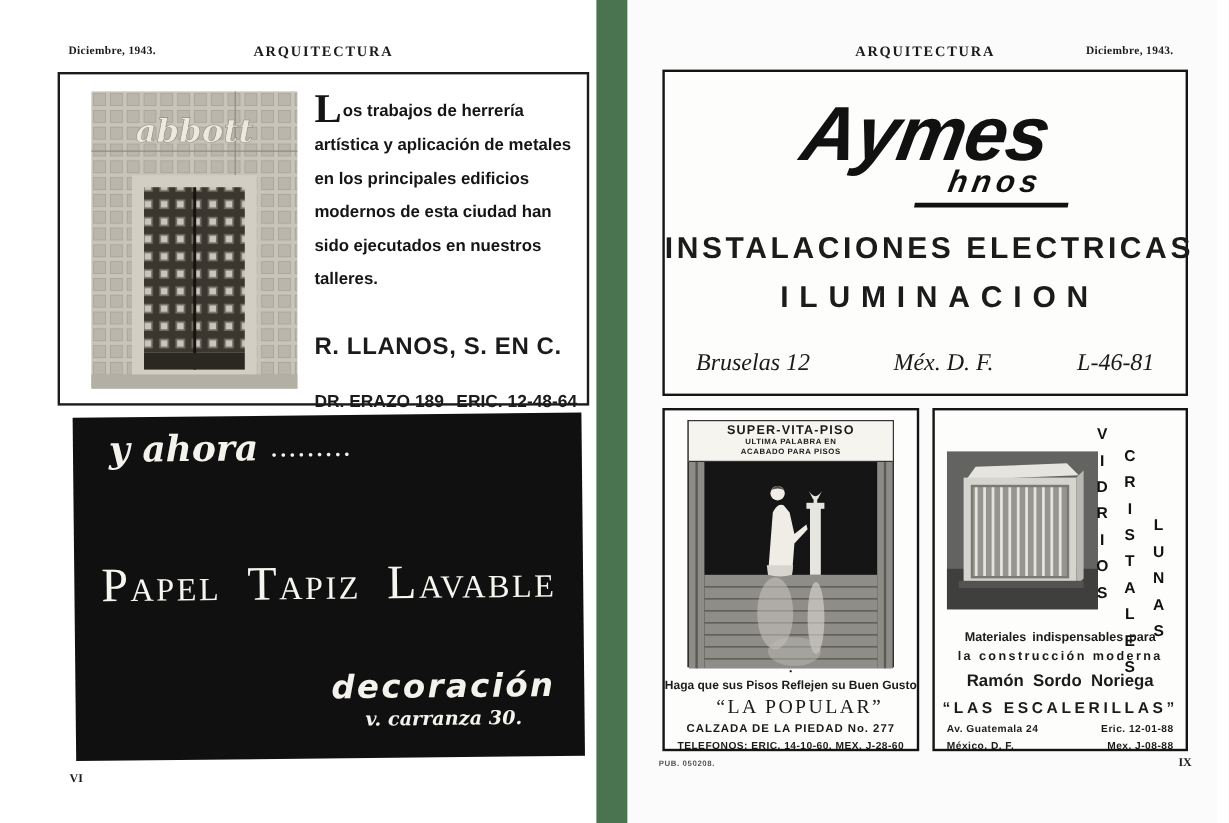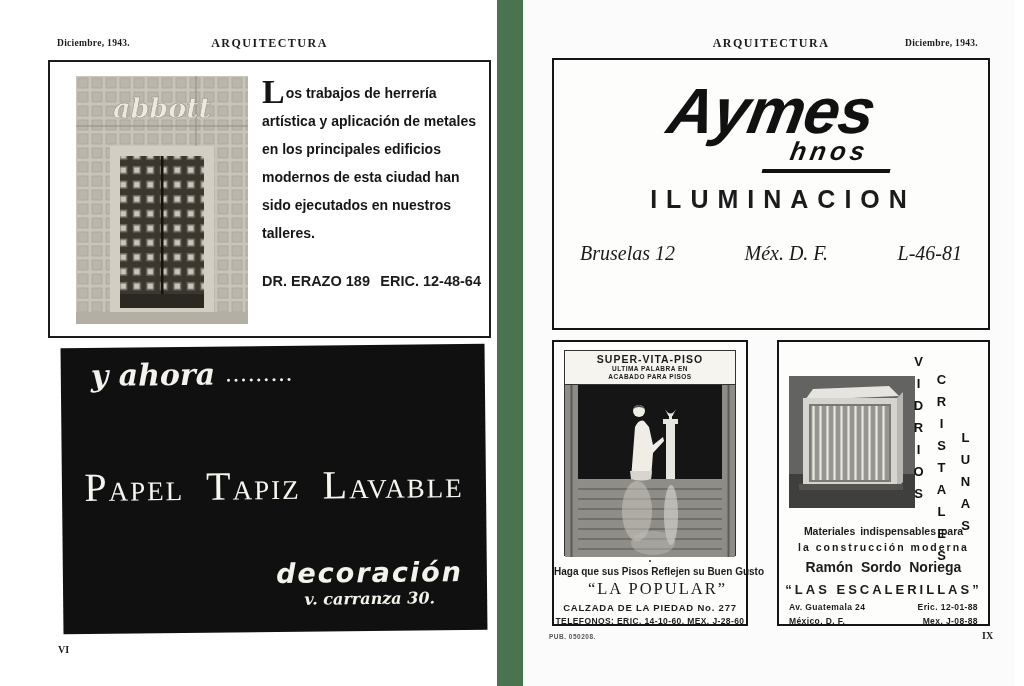--- a/index.html
+++ b/index.html
@@ -37,21 +37,21 @@
   
   .ad-aymes { position:absolute; left:552px; top:58px; width:438px; height:272px; border:2.5px solid #141414; background:#fdfdfc; text-align:center; }
   .aymes-logo { margin-top:14px; line-height:1; }
   .aymes-main { display:inline-block; font:bold italic 64px "Liberation Sans", sans-serif; transform:skewX(-10deg); letter-spacing:-1px; color:#111; }
   .aymes-sub { display:block; width:128px; margin:-12px auto 0; transform:translateX(58px) skewX(-10deg); font:bold italic 26px "Liberation Sans", sans-serif; letter-spacing:4px; border-bottom:4px solid #111; padding-bottom:2px; color:#111; }
   .aymes-line1 { margin-top:20px; font:bold 25px "Liberation Sans", sans-serif; letter-spacing:3px; white-space:nowrap; }
   .aymes-line2 { margin-top:12px; font:bold 25px "Liberation Sans", sans-serif; letter-spacing:9px;padding-left:24px; }
   .aymes-contact { display:flex; justify-content:space-between; padding:0 26px; margin-top:28px; font:italic 20px "Liberation Serif", serif; }
 
   
-  .ad-popular { position:absolute; left:552px; top:340px; width:196px; height:286px; border:2px solid #141414; background:#fdfdfc; text-align:center; font-family:"Liberation Sans", sans-serif; }
+  .ad-popular { position:absolute; left:552px; top:340px; width:214px; height:286px; border:2px solid #141414; background:#fdfdfc; text-align:center; font-family:"Liberation Sans", sans-serif; }
   .poster { position:relative; margin:8px auto 0; width:172px; height:206px; border:1px solid #333; background:#141414; }
   .poster-head { background:#f5f4ef; border-bottom:1px solid #333; padding:2px 0 3px; }
   .poster-title { font-size:10.5px; font-weight:bold; letter-spacing:1px; }
   .poster-sub { font-size:6.5px; font-weight:bold; letter-spacing:.5px; line-height:8px; }
   .poster-art { display:block; width:170px; height:172px; }
   .popular-mark { display:block; font-size:7px; line-height:6px; margin-top:2px; }
   .popular-slogan { font-size:10px; font-weight:bold; margin-top:2px; white-space:nowrap; }
   .popular-brand { font-family:"Liberation Serif", serif; font-size:16.5px; letter-spacing:2px; margin-top:2px;padding-left:15px; }
   .popular-address { font-size:9.5px; font-weight:bold; letter-spacing:.8px; margin-top:3px; }
   .popular-phones { font-size:8.5px; font-weight:bold; letter-spacing:.4px; margin-top:3px; }
@@ -100,20 +100,21 @@
       <line x1="120" y1="0" x2="120" y2="70" stroke="#8f8b81" stroke-width="1"></line>
       <text x="86" y="42" font-size="27" font-style="italic" font-weight="bold" font-family="DejaVu Serif, serif" fill="#eee9de" stroke="#8f8b81" stroke-width="0.5" text-anchor="middle">abbott</text>
       <rect x="34" y="70" width="104" height="172" fill="#d2cec4"></rect>
       <rect x="44" y="80" width="84" height="138" fill="url(#doorp)"></rect>
       <rect x="85" y="80" width="2.5" height="152" fill="#15130f"></rect>
       <rect x="44" y="218" width="84" height="14" fill="#2b2822"></rect>
       <rect x="0" y="236" width="172" height="12" fill="#b3afa5"></rect>
     </svg>
     <div class="llanos-text">
       <div class="llanos-body"><span class="llanos-dropcap">L</span><span>os trabajos de herrería artística y aplicación de metales en los principales edificios modernos de esta ciudad han sido ejecutados en nuestros talleres.</span></div>
+      <div class="llanos-company">R. LLANOS, S. EN C.</div>
       <div class="llanos-contact">
         <span>DR. ERAZO 189</span>
         <span>ERIC. 12-48-64</span>
       </div>
     </div>
   </div>
 
   <div class="ad-tapiz">
     <div class="tapiz-intro"><span>y ahora</span> <span class="tapiz-dots">.........</span></div>
     <div class="tapiz-headline">
@@ -130,20 +131,21 @@
   <div class="pagenum" style="left:58px; top:644px;">VI</div>
 
   <div class="hdr-title" style="left:552px; top:36px; width:438px;">ARQUITECTURA</div>
   <div class="hdr-date" style="left:905px; top:38px;">Diciembre, 1943.</div>
 
   <div class="ad-aymes">
     <div class="aymes-logo">
       <span class="aymes-main">Aymes</span>
       <span class="aymes-sub">hnos</span>
     </div>
+    <div class="aymes-line1">INSTALACIONES ELECTRICAS</div>
     <div class="aymes-line2">ILUMINACION</div>
     <div class="aymes-contact">
       <span>Bruselas 12</span>
       <span>Méx. D. F.</span>
       <span>L-46-81</span>
     </div>
   </div>
 
   <div class="ad-popular">
     <div class="poster">

